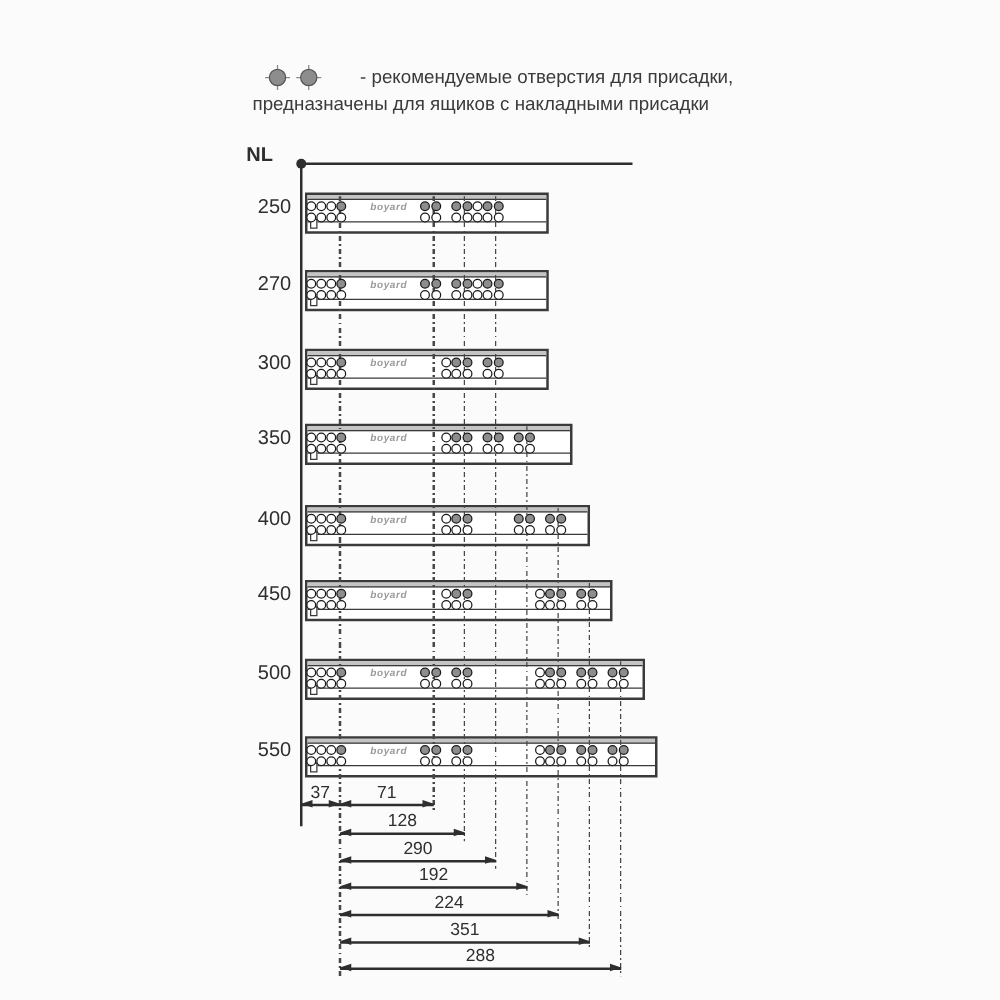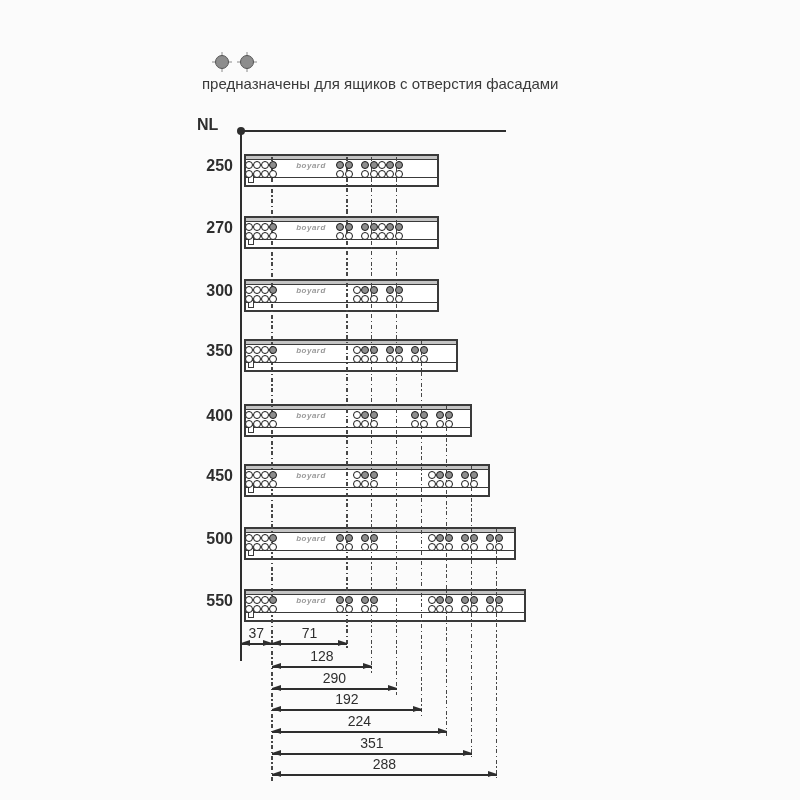--- a/index.html
+++ b/index.html
@@ -4,21 +4,21 @@
 <style>
   html,body{margin:0;padding:0;background:#fff;}
   #stage{position:relative;width:800px;height:800px;background:#fbfbfb;overflow:hidden;
          font-family:"Liberation Sans","DejaVu Sans",sans-serif;color:#2e2e2e;outline:1px solid #e2e2e2;}
   .abs{position:absolute;}
   .title{left:0;top:19px;width:800px;text-align:center;font-size:20px;font-weight:bold;
          letter-spacing:.5px;color:#262626;}
   .legend-line{font-size:15px;color:#3a3a3a;white-space:nowrap;}
   .nl{left:197px;top:116px;width:36px;font-size:16px;font-weight:bold;}
   .edge-label{left:251px;top:114px;font-size:12.5px;color:#3a3a3a;white-space:nowrap;}
-  .rowlab{width:43px;text-align:right;font-size:16px;font-weight:bold;}
+  .rowlab{width:43px;text-align:right;font-size:16px;font-weight:normal;}
   .dimlab{width:56px;text-align:center;font-size:14px;color:#2e2e2e;z-index:5;}
   .rail{background:#ffffff;border:2px solid #3a3a3a;box-sizing:border-box;z-index:1;}
   .band{position:absolute;left:0;right:0;top:0;height:3px;background:#c4c4c4;border-bottom:1px solid #3a3a3a;}
   .mid{position:absolute;left:0;right:0;top:21px;border-top:1.5px solid #3a3a3a;}
   .bracket{position:absolute;left:2px;top:19px;width:6px;height:8px;border:1.5px solid #3a3a3a;
            background:#fff;box-sizing:border-box;}
   .logo{position:absolute;left:45px;top:5px;width:40px;text-align:center;font-size:8px;
         font-weight:bold;font-style:italic;color:#9a9a9a;letter-spacing:.5px;}
   .hole{width:8px;height:8px;border:1.6px solid #1a1a1a;border-radius:50%;background:#fff;
         box-sizing:border-box;z-index:3;}
@@ -47,21 +47,22 @@
     <circle cx="12" cy="12" r="6.5" fill="#8d8d8d" stroke="#555" stroke-width="1"></circle>
   </svg>
   <svg class="abs" style="left:235px;top:50px" width="24" height="24" viewBox="0 0 24 24">
     <line x1="12" y1="2" x2="12" y2="6" stroke="#8a8a8a" stroke-width="1"></line>
     <line x1="12" y1="18" x2="12" y2="22" stroke="#8a8a8a" stroke-width="1"></line>
     <line x1="2" y1="12" x2="6" y2="12" stroke="#8a8a8a" stroke-width="1"></line>
     <line x1="18" y1="12" x2="22" y2="12" stroke="#8a8a8a" stroke-width="1"></line>
     <circle cx="12" cy="12" r="6.5" fill="#8d8d8d" stroke="#555" stroke-width="1"></circle>
   </svg>
 
-  <div class="abs legend-line" style="left:202px;top:75px">предназначены для ящиков с отверстия фасадами</div>
+  <div class="abs legend-line" style="left:288px;top:53px">-  рекомендуемые отверстия для присадки,</div>
+  <div class="abs legend-line" style="left:202px;top:75px">предназначены для ящиков с накладными присадки</div>
 
   <div class="abs nl">NL</div>
 
   <div class="abs hline" style="left:240px;top:130px;width:266px"></div>
   <div class="abs dot" style="left:236.5px;top:127px"></div>
   <div class="abs vline" style="left:240px;top:131px;height:530px"></div>
 
   <div id="guides-layer">
       <div class="abs guide" style="left: 271.35px; top: 157px; height: 624px;"></div>
       <div class="abs guide" style="left: 346.23px; top: 157px; height: 493px;"></div>

